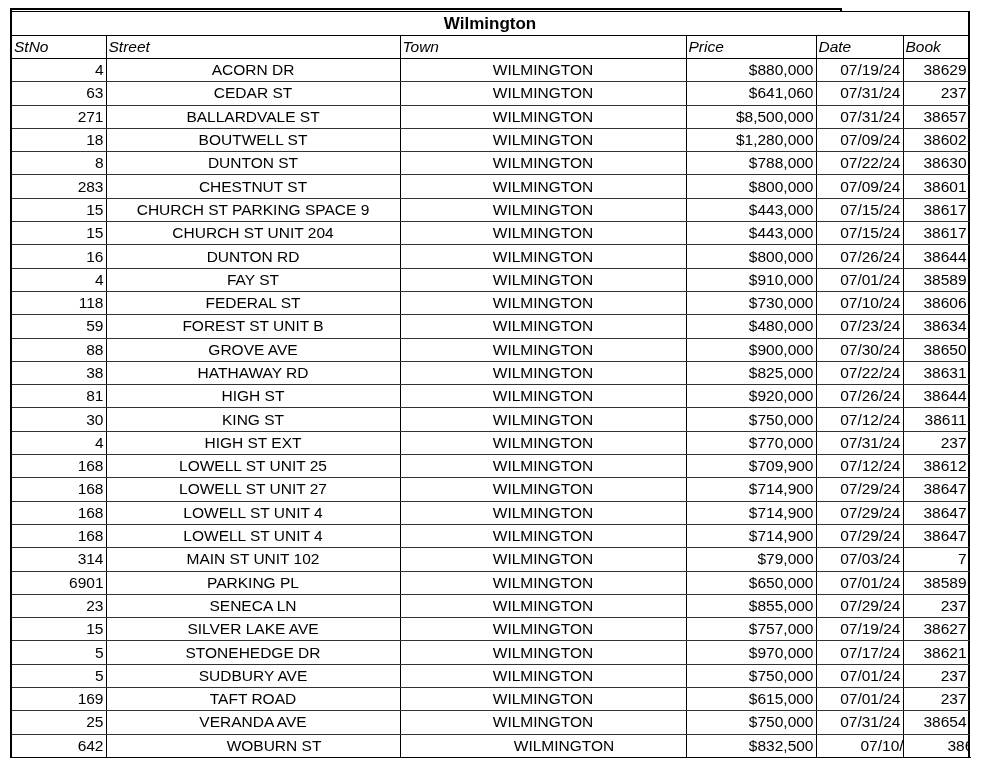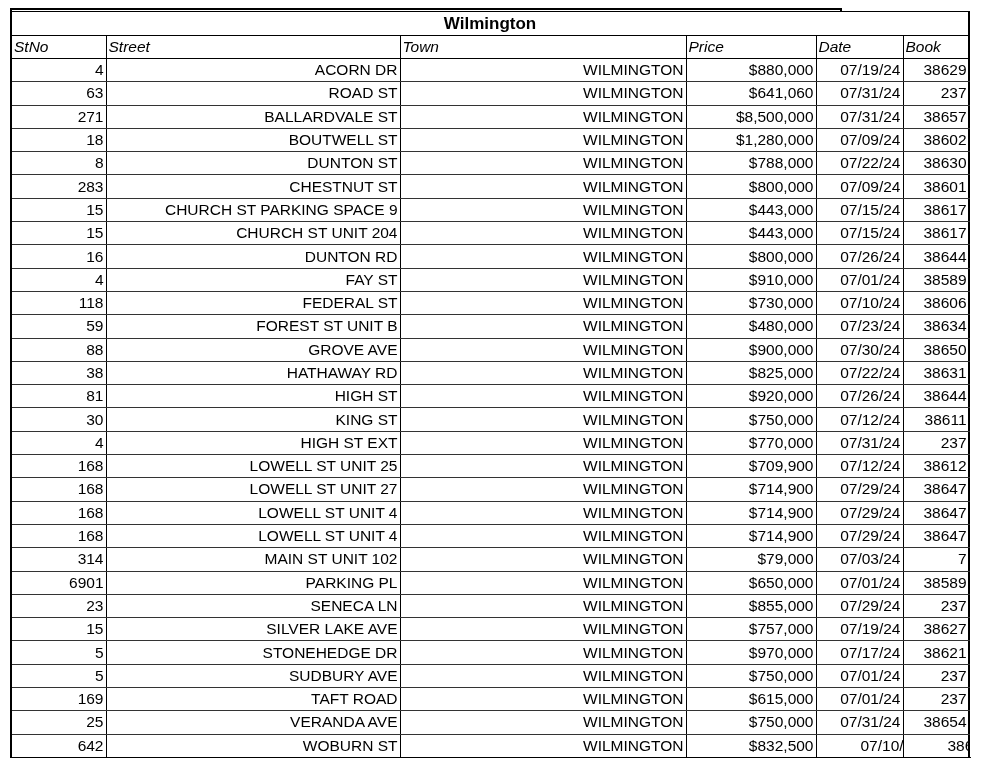--- a/index.html
+++ b/index.html
@@ -10,21 +10,21 @@
   table { border-collapse: collapse; width: 960px; table-layout: fixed;
           font-family: "Liberation Sans", sans-serif; font-size: 15.5px; }
   td, th { padding: 0 2px; height: 22.3px; line-height: 22px; white-space: nowrap; overflow: hidden;
            border: 1px solid #000; font-weight: normal; }
   .title-row td { height: 23px; text-align: center; font-weight: bold; font-size: 17px;
                   border-left: 2px solid #000; border-right: 2px solid #000; border-top: 1px solid #000; }
   .hdr th { font-style: italic; text-align: left; height: 22px; }
   .first { border-left: 2px solid #000; }
   .last { border-right: 2px solid #000; }
   .r { text-align: right; }
-  .l { text-align: right; }
+  .l { text-align: center; }
   tr.data td { border-top: 1px solid #333; border-bottom: 1px solid #333; }
   tr.lastrow td { border-bottom: 2px solid #000; padding-left: 44px; }
 </style>
 </head>
 <body>
 
 <div class="sheet">
   <div class="sheet-top"></div>
   <table style="width: 958px;">
     <colgroup>
@@ -55,21 +55,21 @@
           <td class="r first">4</td>
           <td class="l">ACORN DR</td>
           <td class="l">WILMINGTON</td>
           <td class="r">$880,000</td>
           <td class="r">07/19/24</td>
           <td class="r">38629</td>
           <td class="r last">41</td>
         </tr>
         <tr class="data">
           <td class="r first">63</td>
-          <td class="l">ROAD ST</td>
+          <td class="l">CEDAR ST</td>
           <td class="l">WILMINGTON</td>
           <td class="r">$641,060</td>
           <td class="r">07/31/24</td>
           <td class="r">237</td>
           <td class="r last">182</td>
         </tr>
         <tr class="data">
           <td class="r first">271</td>
           <td class="l">BALLARDVALE ST</td>
           <td class="l">WILMINGTON</td>

